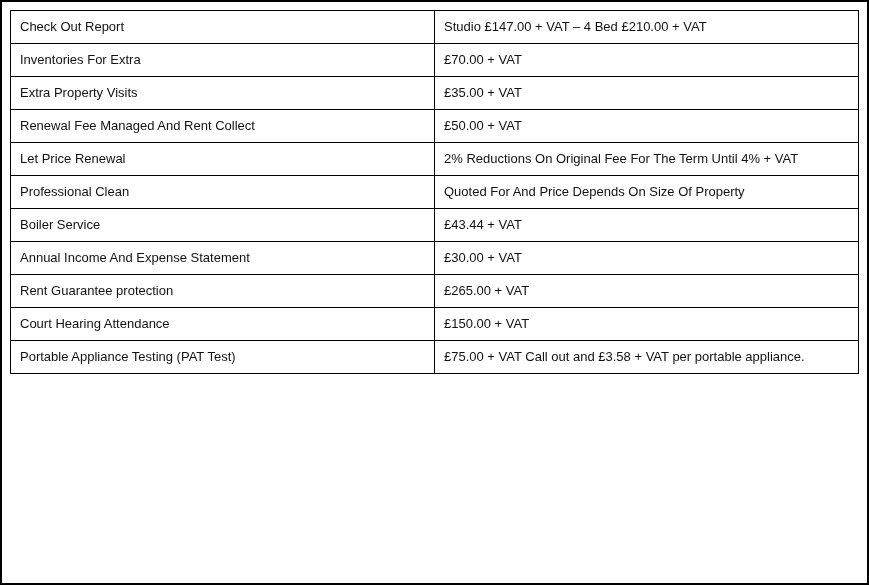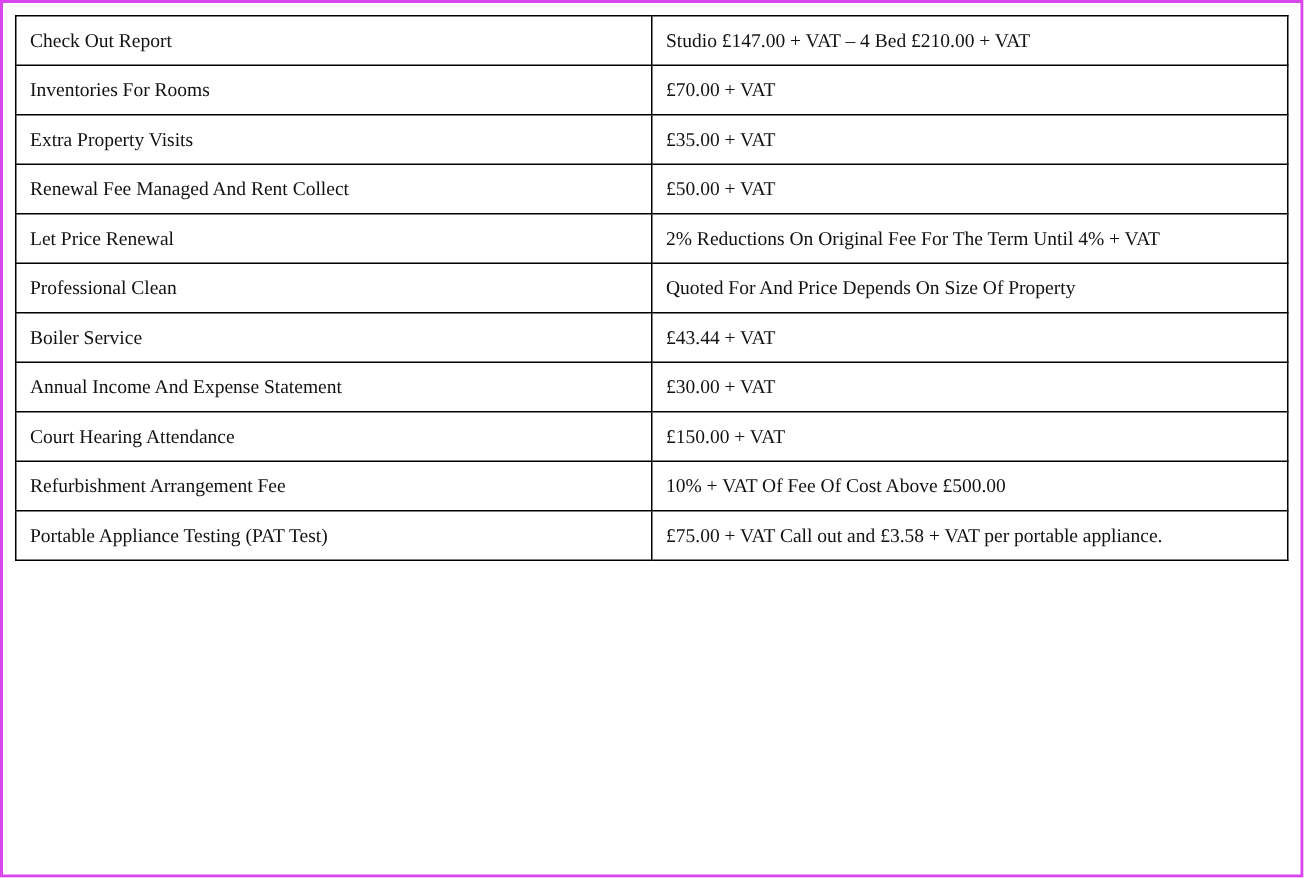--- a/index.html
+++ b/index.html
@@ -6,22 +6,22 @@
     margin: 0;
     padding: 0;
     background: #e9e9e9;
   }
   .page {
     position: relative;
     width: 869px;
     height: 585px;
     box-sizing: border-box;
     background: #ffffff;
-    border: 2px solid #d946ef;
-    font-family: Liberation Serif, serif;
+    border: 2px solid #000000;
+    font-family: Liberation Sans, sans-serif;
     color: #121212;
     overflow: hidden;
   }
   table.fee-table {
     border-collapse: collapse;
     table-layout: fixed;
     width: 849px;
     margin: 8px 0 0 8px;
   }
   table.fee-table col.c-service { width: 50%; }
@@ -45,21 +45,21 @@
     <colgroup>
       <col class="c-service">
       <col class="c-fee">
     </colgroup>
     <tbody>
         <tr>
           <td>Check Out Report</td>
           <td>Studio £147.00 + VAT – 4 Bed £210.00 + VAT</td>
         </tr>
         <tr>
-          <td>Inventories For Rooms</td>
+          <td>Inventories For Extra</td>
           <td>£70.00 + VAT</td>
         </tr>
         <tr>
           <td>Extra Property Visits</td>
           <td>£35.00 + VAT</td>
         </tr>
         <tr>
           <td>Renewal Fee Managed And Rent Collect</td>
           <td>£50.00 + VAT</td>
         </tr>
@@ -73,26 +73,26 @@
         </tr>
         <tr>
           <td>Boiler Service</td>
           <td>£43.44 + VAT</td>
         </tr>
         <tr>
           <td>Annual Income And Expense Statement</td>
           <td>£30.00 + VAT</td>
         </tr>
         <tr>
+          <td>Rent Guarantee protection</td>
+          <td>£265.00 + VAT</td>
+        </tr>
+        <tr>
           <td>Court Hearing Attendance</td>
           <td>£150.00 + VAT</td>
-        </tr>
-        <tr>
-          <td>Refurbishment Arrangement Fee</td>
-          <td>10% + VAT Of Fee Of Cost Above £500.00</td>
         </tr>
         <tr>
           <td>Portable Appliance Testing (PAT Test)</td>
           <td>£75.00 + VAT Call out and £3.58 + VAT per portable appliance.</td>
         </tr>
       </tbody>
   </table>
 </div>
 
 </body></html>

